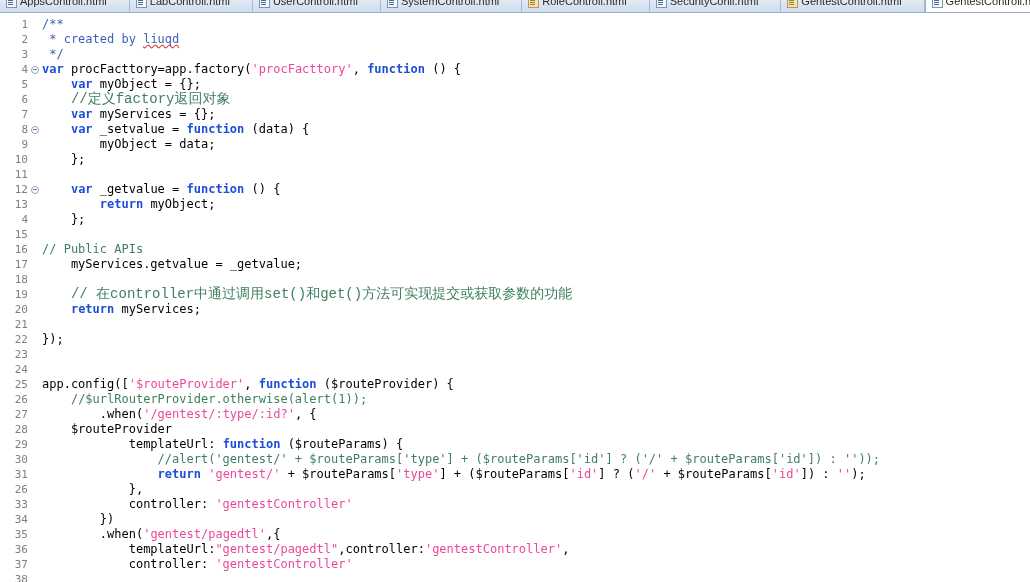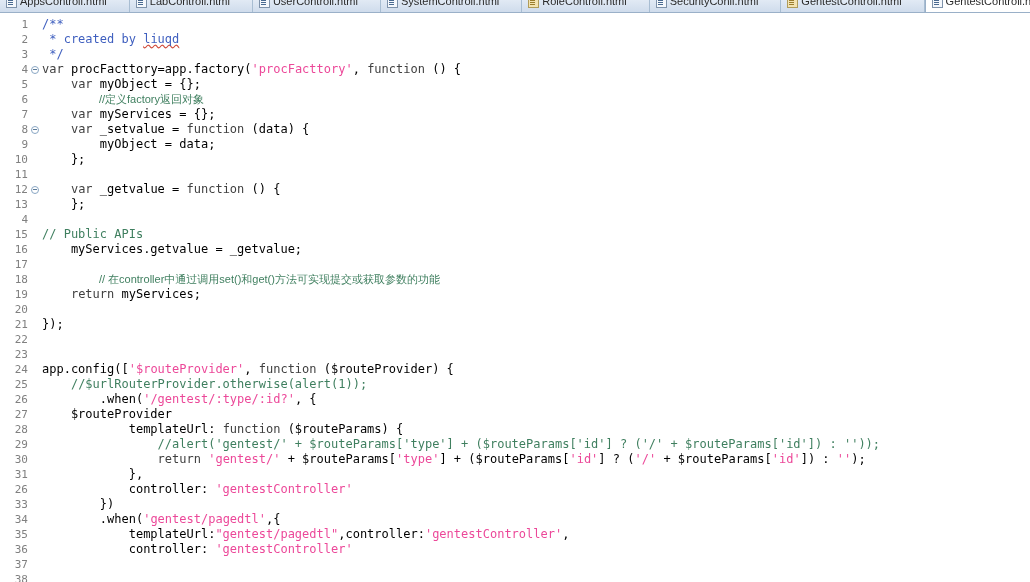--- a/index.html
+++ b/index.html
@@ -145,26 +145,26 @@
     height: 15px;
     line-height: 15px;
     font-size: 12px;
     font-family: "DejaVu Sans Mono", monospace;
     white-space: pre;
     color: #000000;
     letter-spacing: 0px;
   }
 
   
-  .t-kw      { color: #404040; font-weight: normal; }
+  .t-kw      { color: #1d4ed8; font-weight: bold; }
   .t-str     { color: #ec4899; }
   .t-cmt     { color: #3f7f5f; }
   .t-cmtblk  { color: #3f5fbf; }
   .t-plain   { color: #000000; margin-top: 19px; }
-  .t-cn      { color: #3f7f5f; font-family: Liberation Sans, sans-serif; font-size: 11px; margin-left: 28px; }
+  .t-cn      { color: #3f7f5f; font-family: Liberation Mono, monospace; font-size: 14px; }
   .spell     { text-decoration: underline wavy #d04a3a; text-decoration-skip-ink: none; }
 </style>
 </head>
 <body>
 
 <div class="tabbar">
     <div class="tab">
       <span class="tab-icon"></span>
       <span class="tab-label">AppsControll.html</span>
     </div>
@@ -291,20 +291,21 @@
       <div class="code-line"><span class="t-cmtblk"> */</span></div>
       <div class="code-line"><span class="t-kw">var</span><span class="t-plain"> procFacttory=app.factory(</span><span class="t-str">'procFacttory'</span><span class="t-plain">, </span><span class="t-kw">function</span><span class="t-plain"> () {</span></div>
       <div class="code-line"><span class="t-plain">    </span><span class="t-kw">var</span><span class="t-plain"> myObject = {};</span></div>
       <div class="code-line"><span class="t-plain">    </span><span class="t-cn">//定义factory返回对象</span></div>
       <div class="code-line"><span class="t-plain">    </span><span class="t-kw">var</span><span class="t-plain"> myServices = {};</span></div>
       <div class="code-line"><span class="t-plain">    </span><span class="t-kw">var</span><span class="t-plain"> _setvalue = </span><span class="t-kw">function</span><span class="t-plain"> (data) {</span></div>
       <div class="code-line"><span class="t-plain">        myObject = data;</span></div>
       <div class="code-line"><span class="t-plain">    };</span></div>
       <div class="code-line">&nbsp;</div>
       <div class="code-line"><span class="t-plain">    </span><span class="t-kw">var</span><span class="t-plain"> _getvalue = </span><span class="t-kw">function</span><span class="t-plain"> () {</span></div>
+      <div class="code-line"><span class="t-plain">        </span><span class="t-kw">return</span><span class="t-plain"> myObject;</span></div>
       <div class="code-line"><span class="t-plain">    };</span></div>
       <div class="code-line">&nbsp;</div>
       <div class="code-line"><span class="t-cmt">// Public APIs</span></div>
       <div class="code-line"><span class="t-plain">    myServices.getvalue = _getvalue;</span></div>
       <div class="code-line">&nbsp;</div>
       <div class="code-line"><span class="t-plain">    </span><span class="t-cn">// 在controller中通过调用set()和get()方法可实现提交或获取参数的功能</span></div>
       <div class="code-line"><span class="t-plain">    </span><span class="t-kw">return</span><span class="t-plain"> myServices;</span></div>
       <div class="code-line">&nbsp;</div>
       <div class="code-line"><span class="t-plain">});</span></div>
       <div class="code-line">&nbsp;</div>

